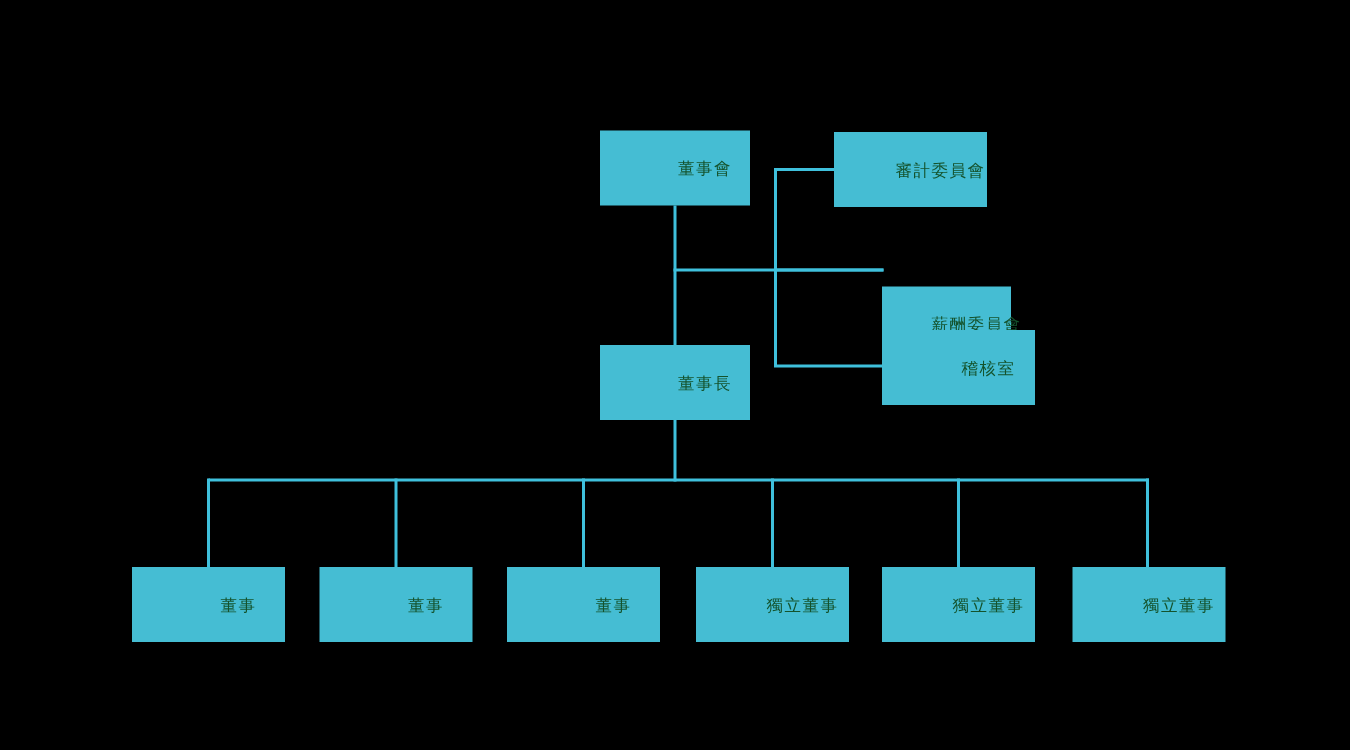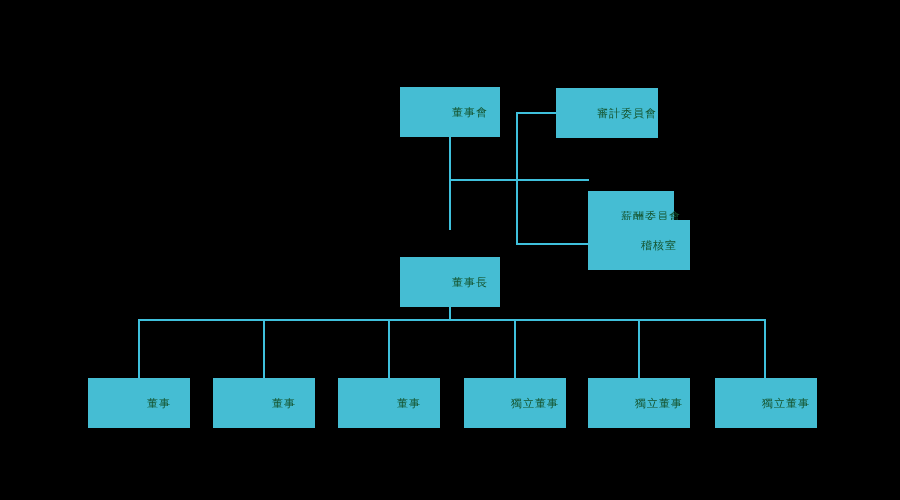--- a/index.html
+++ b/index.html
@@ -69,21 +69,21 @@
   <div class="conn conn-v" style="left:764px; top:319px; height:59px;"></div>
 
   <div class="node" style="left:400px; top:87px; width:100px; height:50px;">董事會</div>
 
   <div class="node" style="left:556px; top:88px; width:102px; height:50px;">審計委員會</div>
 
   <div class="node" style="left:588px; top:155px; width:86px; height:50px;margin-top:36px;">薪酬委員會</div>
 
   <div class="node" style="left:588px; top:220px; width:102px; height:50px;">稽核室</div>
 
-  <div class="node" style="left:400px; top:230px; width:100px; height:50px;margin-top:27px;">董事長</div>
+  <div class="node" style="left:400px; top:230px; width:100px; height:50px;">董事長</div>
 
   <div class="node" style="left:88px; top:378px; width:102px; height:50px;">董事</div>
 
   <div class="node" style="left:213px; top:378px; width:102px; height:50px;">董事</div>
 
   <div class="node" style="left:338px; top:378px; width:102px; height:50px;">董事</div>
 
   <div class="node" style="left:464px; top:378px; width:102px; height:50px;">獨立董事</div>
 
   <div class="node" style="left:588px; top:378px; width:102px; height:50px;">獨立董事</div>

